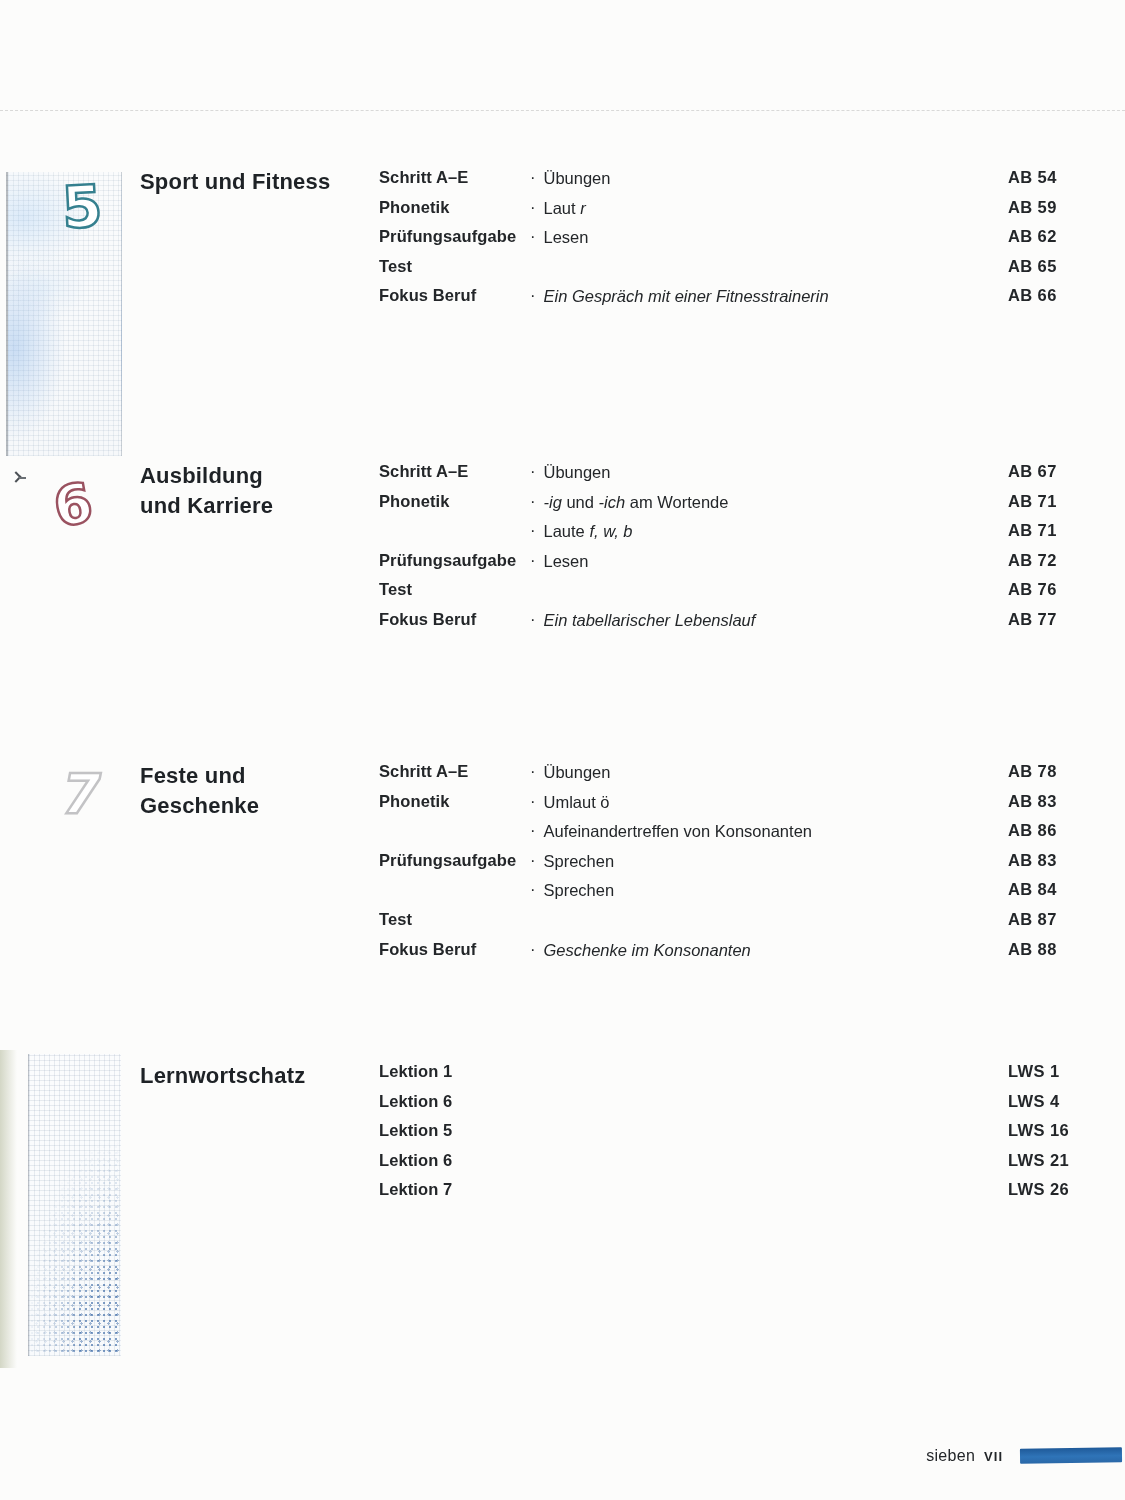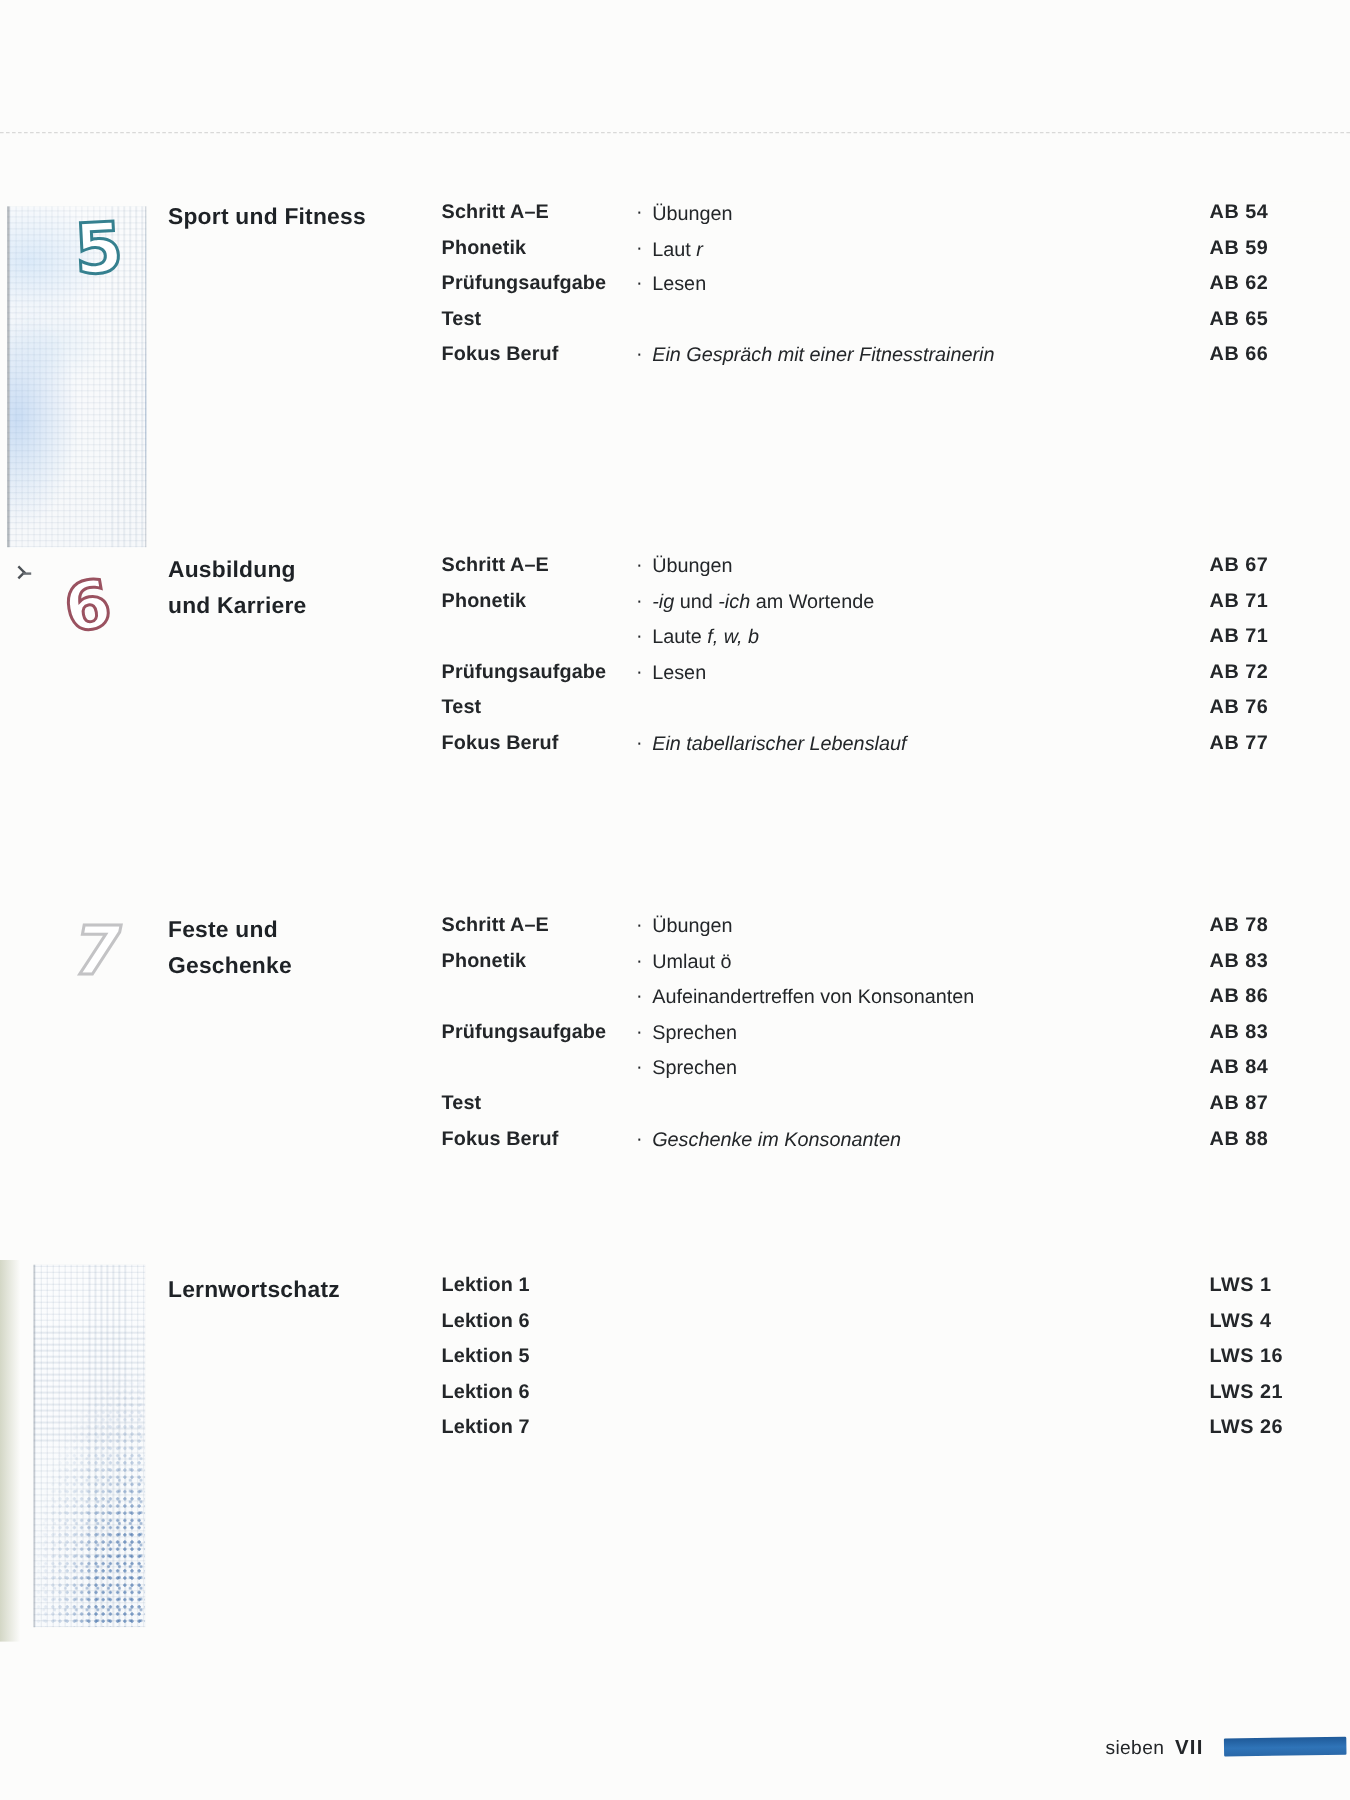--- a/index.html
+++ b/index.html
@@ -50,37 +50,37 @@
 
   
   .section{position:absolute;left:0;width:1125px;}
   .sec0{top:166px;} .sec1{top:460px;} .sec2{top:760px;} .lws{top:1060px;}
   .big-number{position:absolute;font-family:"DejaVu Sans",sans-serif;font-weight:bold;
     color:rgba(255,255,255,.92);line-height:1;}
   .sec0 .big-number{left:62px;top:12px;font-size:58px;-webkit-text-stroke:2.5px #35808f;transform:rotate(-3deg);}
   .sec1 .big-number{left:54px;top:18px;font-size:55px;-webkit-text-stroke:2.5px #9a5260;transform:rotate(-10deg);}
   .sec2 .big-number{left:62px;top:6px;font-size:56px;-webkit-text-stroke:2px #c3c3c5;font-style:italic;}
   .sec-title{position:absolute;left:140px;top:1px;margin:0;
-    font-size:19px;line-height:29.6px;font-weight:bold;color:#1e2226;letter-spacing:.2px;}
+    font-size:22px;line-height:29.6px;font-weight:bold;color:#1e2226;letter-spacing:.2px;}
   .title-line{display:block;}
   .rows{position:absolute;left:363px;top:0;width:762px;}
   .row{position:relative;height:29.6px;}
-  .row .label{position:absolute;left:5px;top:2px;font-size:16.5px;font-weight:bold;
+  .row .label{position:absolute;left:16px;top:2px;font-size:16.5px;font-weight:bold;
     color:#232629;white-space:nowrap;letter-spacing:.1px;}
   .row .item{position:absolute;left:167px;top:3px;font-size:16.5px;color:#232629;white-space:nowrap;text-align:right;}
   .row .bullet{display:inline-block;margin-right:8px;transform:translateY(-1px);}
   .it{font-style:italic;}
   .row .page{position:absolute;left:645px;top:2px;font-size:16.5px;font-weight:600;
     color:#232629;letter-spacing:.4px;white-space:nowrap;}
 
   
   .footer{position:absolute;top:1444px;left:0;width:1125px;height:30px;}
   .footer-text{position:absolute;right:122px;top:3px;font-size:16px;color:#232629;white-space:nowrap;}
   .footer-word{font-weight:normal;letter-spacing:.3px;}
-  .footer-roman{font-weight:bold;font-size:17px;margin-left:9px;letter-spacing:1px;}
+  .footer-roman{font-weight:bold;font-size:13px;margin-left:9px;letter-spacing:1px;}
   .footer-bar{position:absolute;left:1020px;top:4px;width:102px;height:15px;border-radius:1px;
     background:linear-gradient(180deg,#1f5a99,#2f74b8 55%,#2a68a8);transform:rotate(-.8deg);}
 </style>
 </head>
 <body>
 
 <div class="page">
   <div class="scan-line"></div>
   <div class="panel-a"></div>
   <div class="panel-b"></div>

